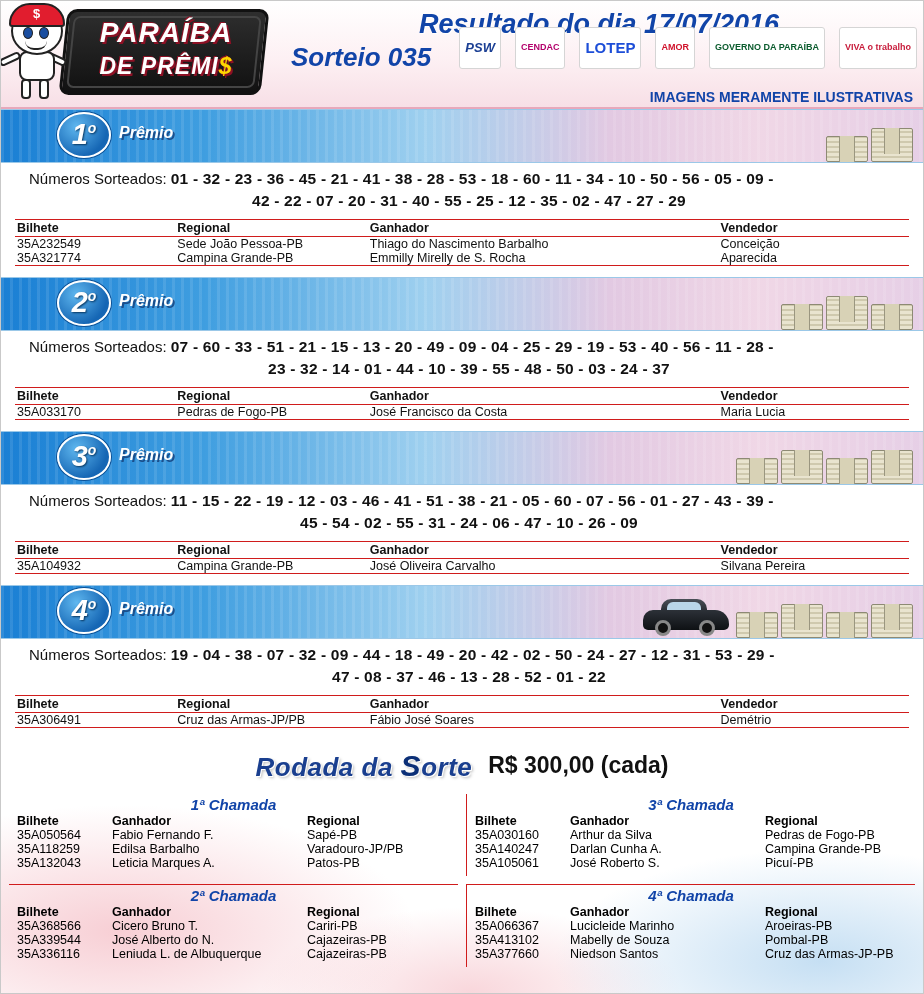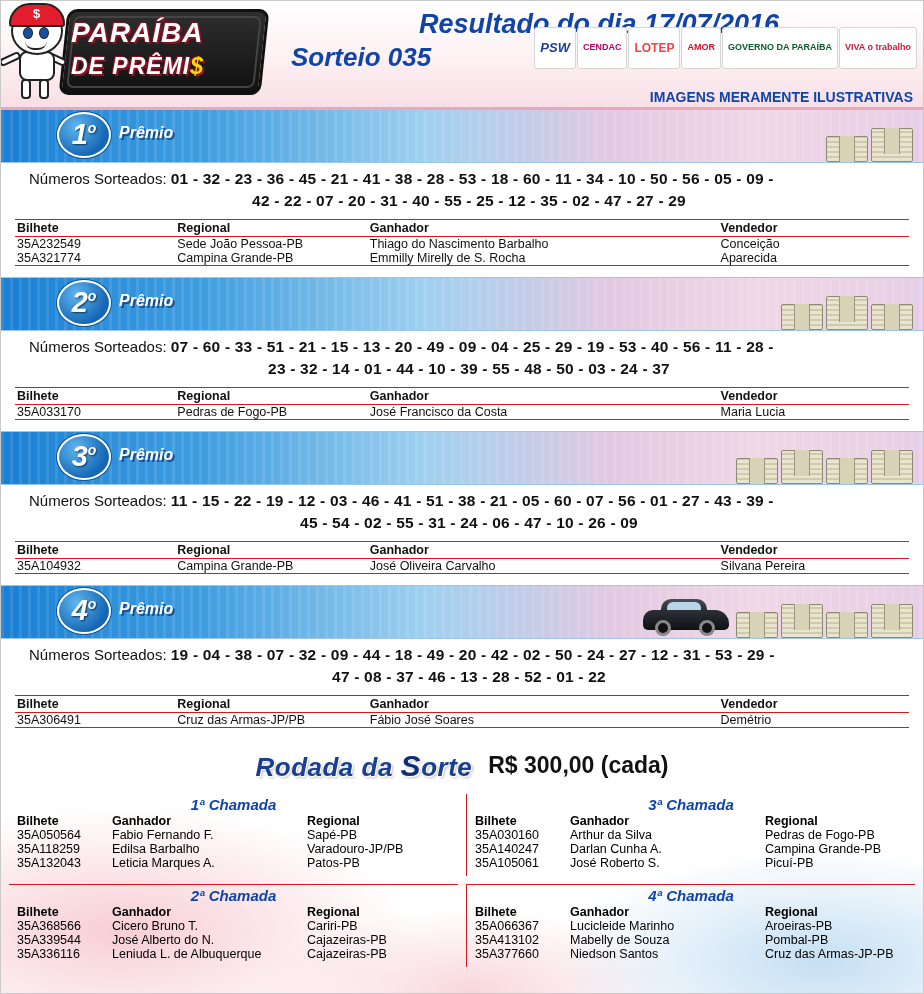--- a/index.html
+++ b/index.html
@@ -35,21 +35,21 @@
     position:absolute; left:62px; top:8px; width:202px; height:86px;
     background: linear-gradient(180deg,#2e2e2e,#111);
     border: 3px solid #111;
     border-radius: 10px;
     transform: skewX(-6deg);
   }
   .logo-plate::after{
     content:""; position:absolute; inset:4px; border:2px solid #444; border-radius:7px;
   }
   .logo-text1, .logo-text2 {
-    position:absolute; left:70px; width:190px; text-align:left;
+    position:absolute; left:70px; width:190px; text-align:center;
     font-weight:bold; font-style:italic; color:#fff; letter-spacing:1px;
     text-shadow: 2px 2px 0 #8c1024, -1px -1px 0 #8c1024;
     z-index:3;
   }
   .logo-text1{ top:16px; font-size:28px; }
   .logo-text2{ top:52px; font-size:23px; }
   .logo-dollar{ color:#ffd700; }
   .mascot{
     position:absolute; left:4px; top:4px; width:66px; height:98px; z-index:4;
   }
@@ -78,30 +78,30 @@
     font-size:27px; font-weight:bold; font-style:italic; color:#1144a8;
     text-shadow:1px 1px 0 #fff;
     margin-top:4px;
   }
   .sorteio{
     font-size:26px; font-weight:bold; font-style:italic; color:#1144a8;
     margin-top:2px;
     text-align:left; padding-left:18px;
   }
   .sponsors{
-    position:absolute; right:6px; top:26px; display:flex; align-items:center; gap:1px;
+    position:absolute; right:6px; top:26px; display:flex; align-items:center; gap:14px;
   }
   .sp{
     height:42px; background:#fff; border:1px solid #d5d5d5; border-radius:3px;
     display:flex; align-items:center; justify-content:center; padding:2px 5px;
     font-size:9px; font-weight:bold; color:#333; text-align:center; line-height:1.05;
   }
   .sp-psw{ color:#1b3f94; font-size:13px; font-style:italic; }
   .sp-cendac{ color:#b3006b; }
-  .sp-lotep{ color:#ef4444; font-size:12px; }
+  .sp-lotep{ color:#1d4ed8; font-size:15px; }
   .sp-amor{ color:#d0112b; }
   .sp-gov{ color:#0b5c2e; }
   .sp-viva{ color:#c81d3c; }
   .ilustrativas{
     position:absolute; right:10px; top:88px; font-size:14px; font-weight:bold; color:#1144a8;
   }
 
   
   .prize-band{
     position:relative;

